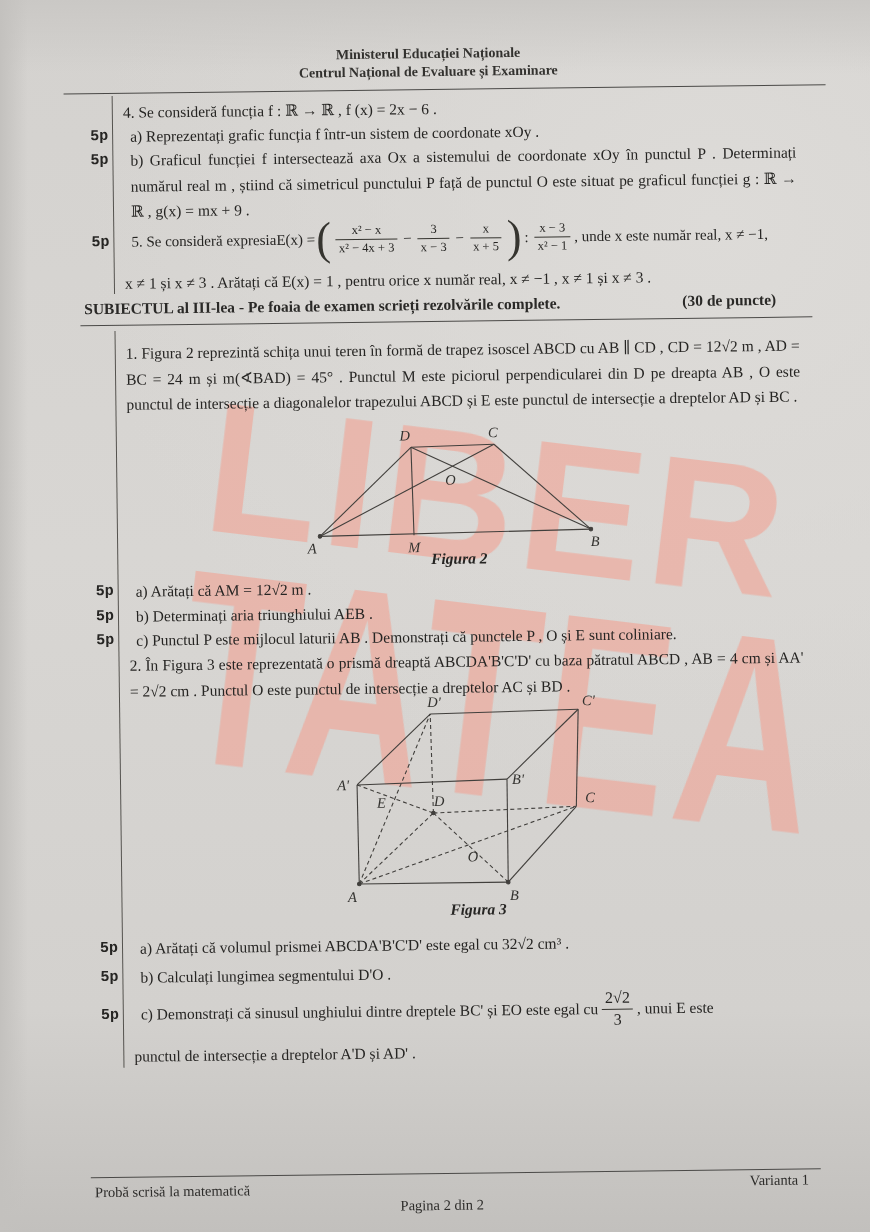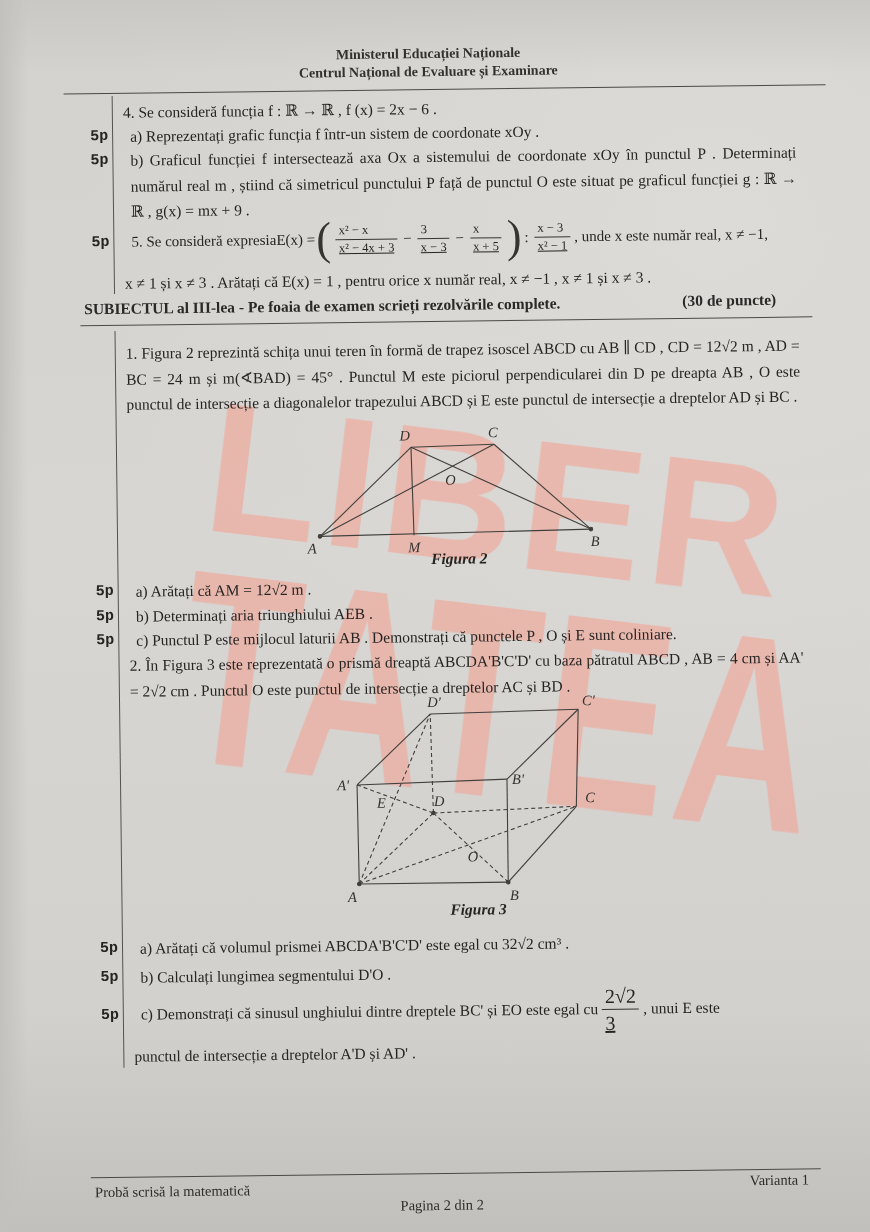--- a/index.html
+++ b/index.html
@@ -24,23 +24,23 @@
   .hdr{width:870px;text-align:center;font-weight:bold;font-size:14px;color:#33322f;}
   .hrule{height:0;border-top:1.6px solid #4a4947;}
   .vrule{width:0;border-left:1.4px solid #55534f;}
   .body-t{font-size:15.5px;line-height:25.5px;}
   .para{text-align:justify;}
   .row{display:flex;align-items:flex-start;}
   .row .pts{width:27px;font-weight:bold;font-size:15px;flex:none;font-family:Liberation Mono, monospace;}
   .row .txt{padding-left:13px;}
   .vcent{align-items:center;}
   .formula{display:flex;align-items:center;font-size:15px;white-space:nowrap;}
-  .frac{display:inline-block;vertical-align:middle;text-align:left;font-size:12.5px;line-height:1.3;margin:4px 4px;}
+  .frac{display:inline-block;vertical-align:middle;text-align:center;font-size:12.5px;line-height:1.3;margin:4px 4px;}
   .frac .num{display:block;border-bottom:1px solid #35342f;padding:0 3px;}
-  .frac .den{display:block;padding:0 3px;text-decoration:underline;}
+  .frac .den{display:block;padding:0 3px;}
   .bigp{font-size:44px;font-weight:400;line-height:1;color:#35342f;margin:0 1px;transform:scaleY(1.05);}
   .opm{margin:0 2px;}
   .s3title{font-weight:bold;font-size:15.5px;color:#2a2927;}
   .caption{font-style:italic;font-weight:600;font-size:15.5px;text-align:center;}
   .fig line,.fig circle{stroke:#413f3c;}
   .fig text{font-family:"Liberation Serif","DejaVu Serif",serif;font-style:italic;font-size:14.5px;fill:#33322f;}
   .footer-t{font-size:14.5px;color:#2e2d2b;}
 </style>
 </head>
 <body>
@@ -187,21 +187,21 @@
         <span class="txt">a) Arătați că volumul prismei  ABCDA'B'C'D'  este egal cu  32√2 cm³ .</span>
       </div>
       <div class="abs row body-t" style="top:961px;left:96px;width:706px;">
         <span class="pts">5p</span>
         <span class="txt">b) Calculați lungimea segmentului  D'O .</span>
       </div>
       <div class="abs row vcent" style="top:988px;left:96px;width:760px;height:46px;">
         <span class="pts" style="font-size:15px;font-weight:bold;">5p</span>
         <span class="txt formula" style="font-size:15.5px;">
           <span>c) Demonstrați că sinusul unghiului dintre dreptele  BC'  și  EO  este egal cu</span>
-          <span class="frac" style="font-size:20px;">
+          <span class="frac" style="font-size:16px;">
             <span class="num">2√2</span>
             <span class="den">3</span>
           </span>
           <span>, unui  E  este</span>
         </span>
       </div>
       <div class="abs body-t" style="top:1040px;left:129px;width:674px;">punctul de intersecție a dreptelor  A'D  și  AD' .</div>
 
       <div class="abs hrule" style="top:1173px;left:84px;width:730px;"></div>
       <div class="abs footer-t" style="top:1180px;left:88px;">Probă scrisă la matematică</div>

